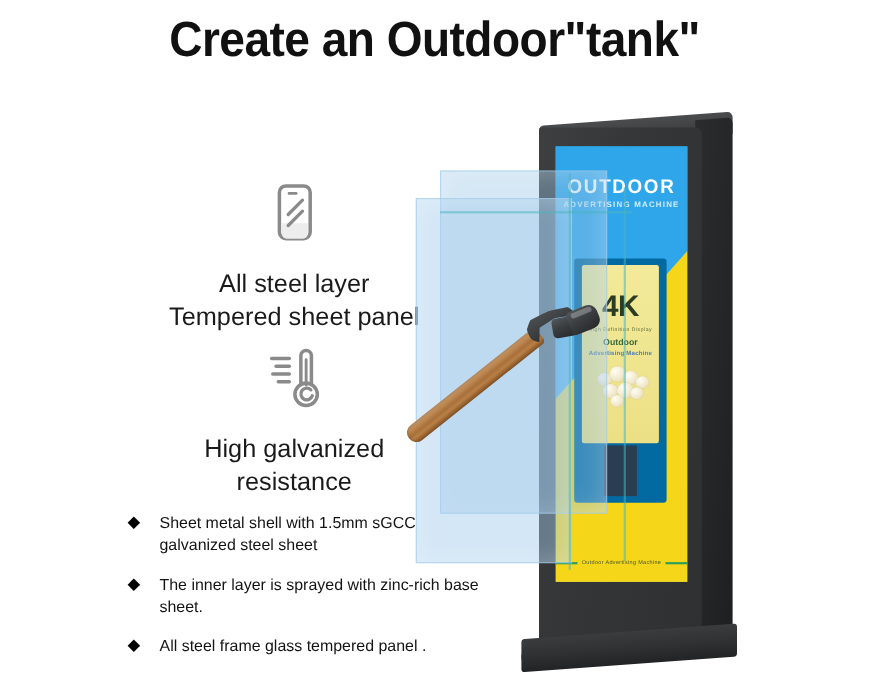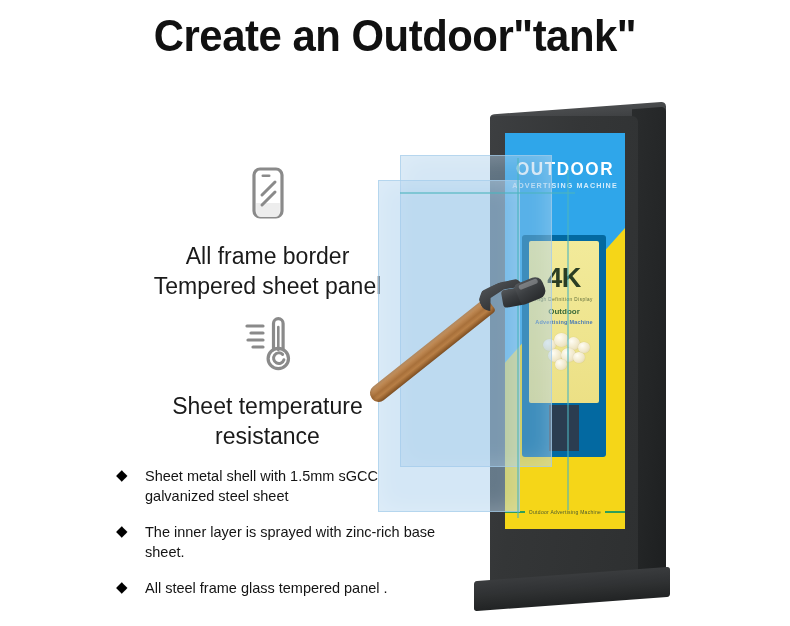--- a/index.html
+++ b/index.html
@@ -411,40 +411,40 @@
   <div class="feature" id="feature-glass">
     <span class="feature-icon">
       <svg width="54" height="62" viewBox="0 0 54 62">
         <rect x="13" y="4" width="28" height="48" rx="6" ry="6" fill="#ffffff" stroke="#8a8a8a" stroke-width="3.2"></rect>
         <path d="M15.2 38 H38.8 V47.5 a4.5 4.5 0 0 1 -4.5 4.5 H19.7 a4.5 4.5 0 0 1 -4.5 -4.5 Z" fill="#ededed"></path>
         <rect x="20.5" y="9.5" width="9" height="2.6" rx="1.3" fill="#8a8a8a"></rect>
         <line x1="21" y1="30" x2="34" y2="17" stroke="#8a8a8a" stroke-width="3" stroke-linecap="round"></line>
         <line x1="21" y1="40" x2="34" y2="27" stroke="#8a8a8a" stroke-width="3" stroke-linecap="round"></line>
       </svg>
     </span>
-    <span class="feature-line">All frame border</span>
+    <span class="feature-line">All steel layer</span>
     <span class="feature-line">Tempered sheet panel</span>
   </div>
 
   <div class="feature" id="feature-temp">
     <span class="feature-icon">
       <svg width="62" height="62" viewBox="0 0 62 62">
         <g stroke="#8a8a8a" stroke-width="3.2" stroke-linecap="round">
           <line x1="10" y1="11" x2="26" y2="11"></line>
           <line x1="14" y1="18" x2="26" y2="18"></line>
           <line x1="11" y1="25" x2="26" y2="25"></line>
           <line x1="16" y1="32" x2="26" y2="32"></line>
         </g>
         <path d="M36.5 8.5 a4.8 4.8 0 0 1 9.6 0 V33 a4.8 4.8 0 0 1 -9.6 0 Z" fill="none" stroke="#8a8a8a" stroke-width="3.2"></path>
         <circle cx="41.3" cy="43.5" r="10.2" fill="#ffffff" stroke="#8a8a8a" stroke-width="3.2"></circle>
         <line x1="41.3" y1="12" x2="41.3" y2="35" stroke="#8a8a8a" stroke-width="2.6" stroke-linecap="round"></line>
         <path d="M45.6 39.4 a5.3 5.3 0 1 0 1.3 5.4" fill="none" stroke="#8a8a8a" stroke-width="3" stroke-linecap="round"></path>
       </svg>
     </span>
-    <span class="feature-line">Sheet temperature</span>
+    <span class="feature-line">High galvanized</span>
     <span class="feature-line">resistance</span>
   </div>
 
   <div id="bullets">
     <div class="bullet">
       <span class="bullet-marker">◆</span>
       <span class="bullet-text">Sheet metal shell with 1.5mm sGCC galvanized steel sheet</span>
     </div>
     <div class="bullet">
       <span class="bullet-marker">◆</span>

